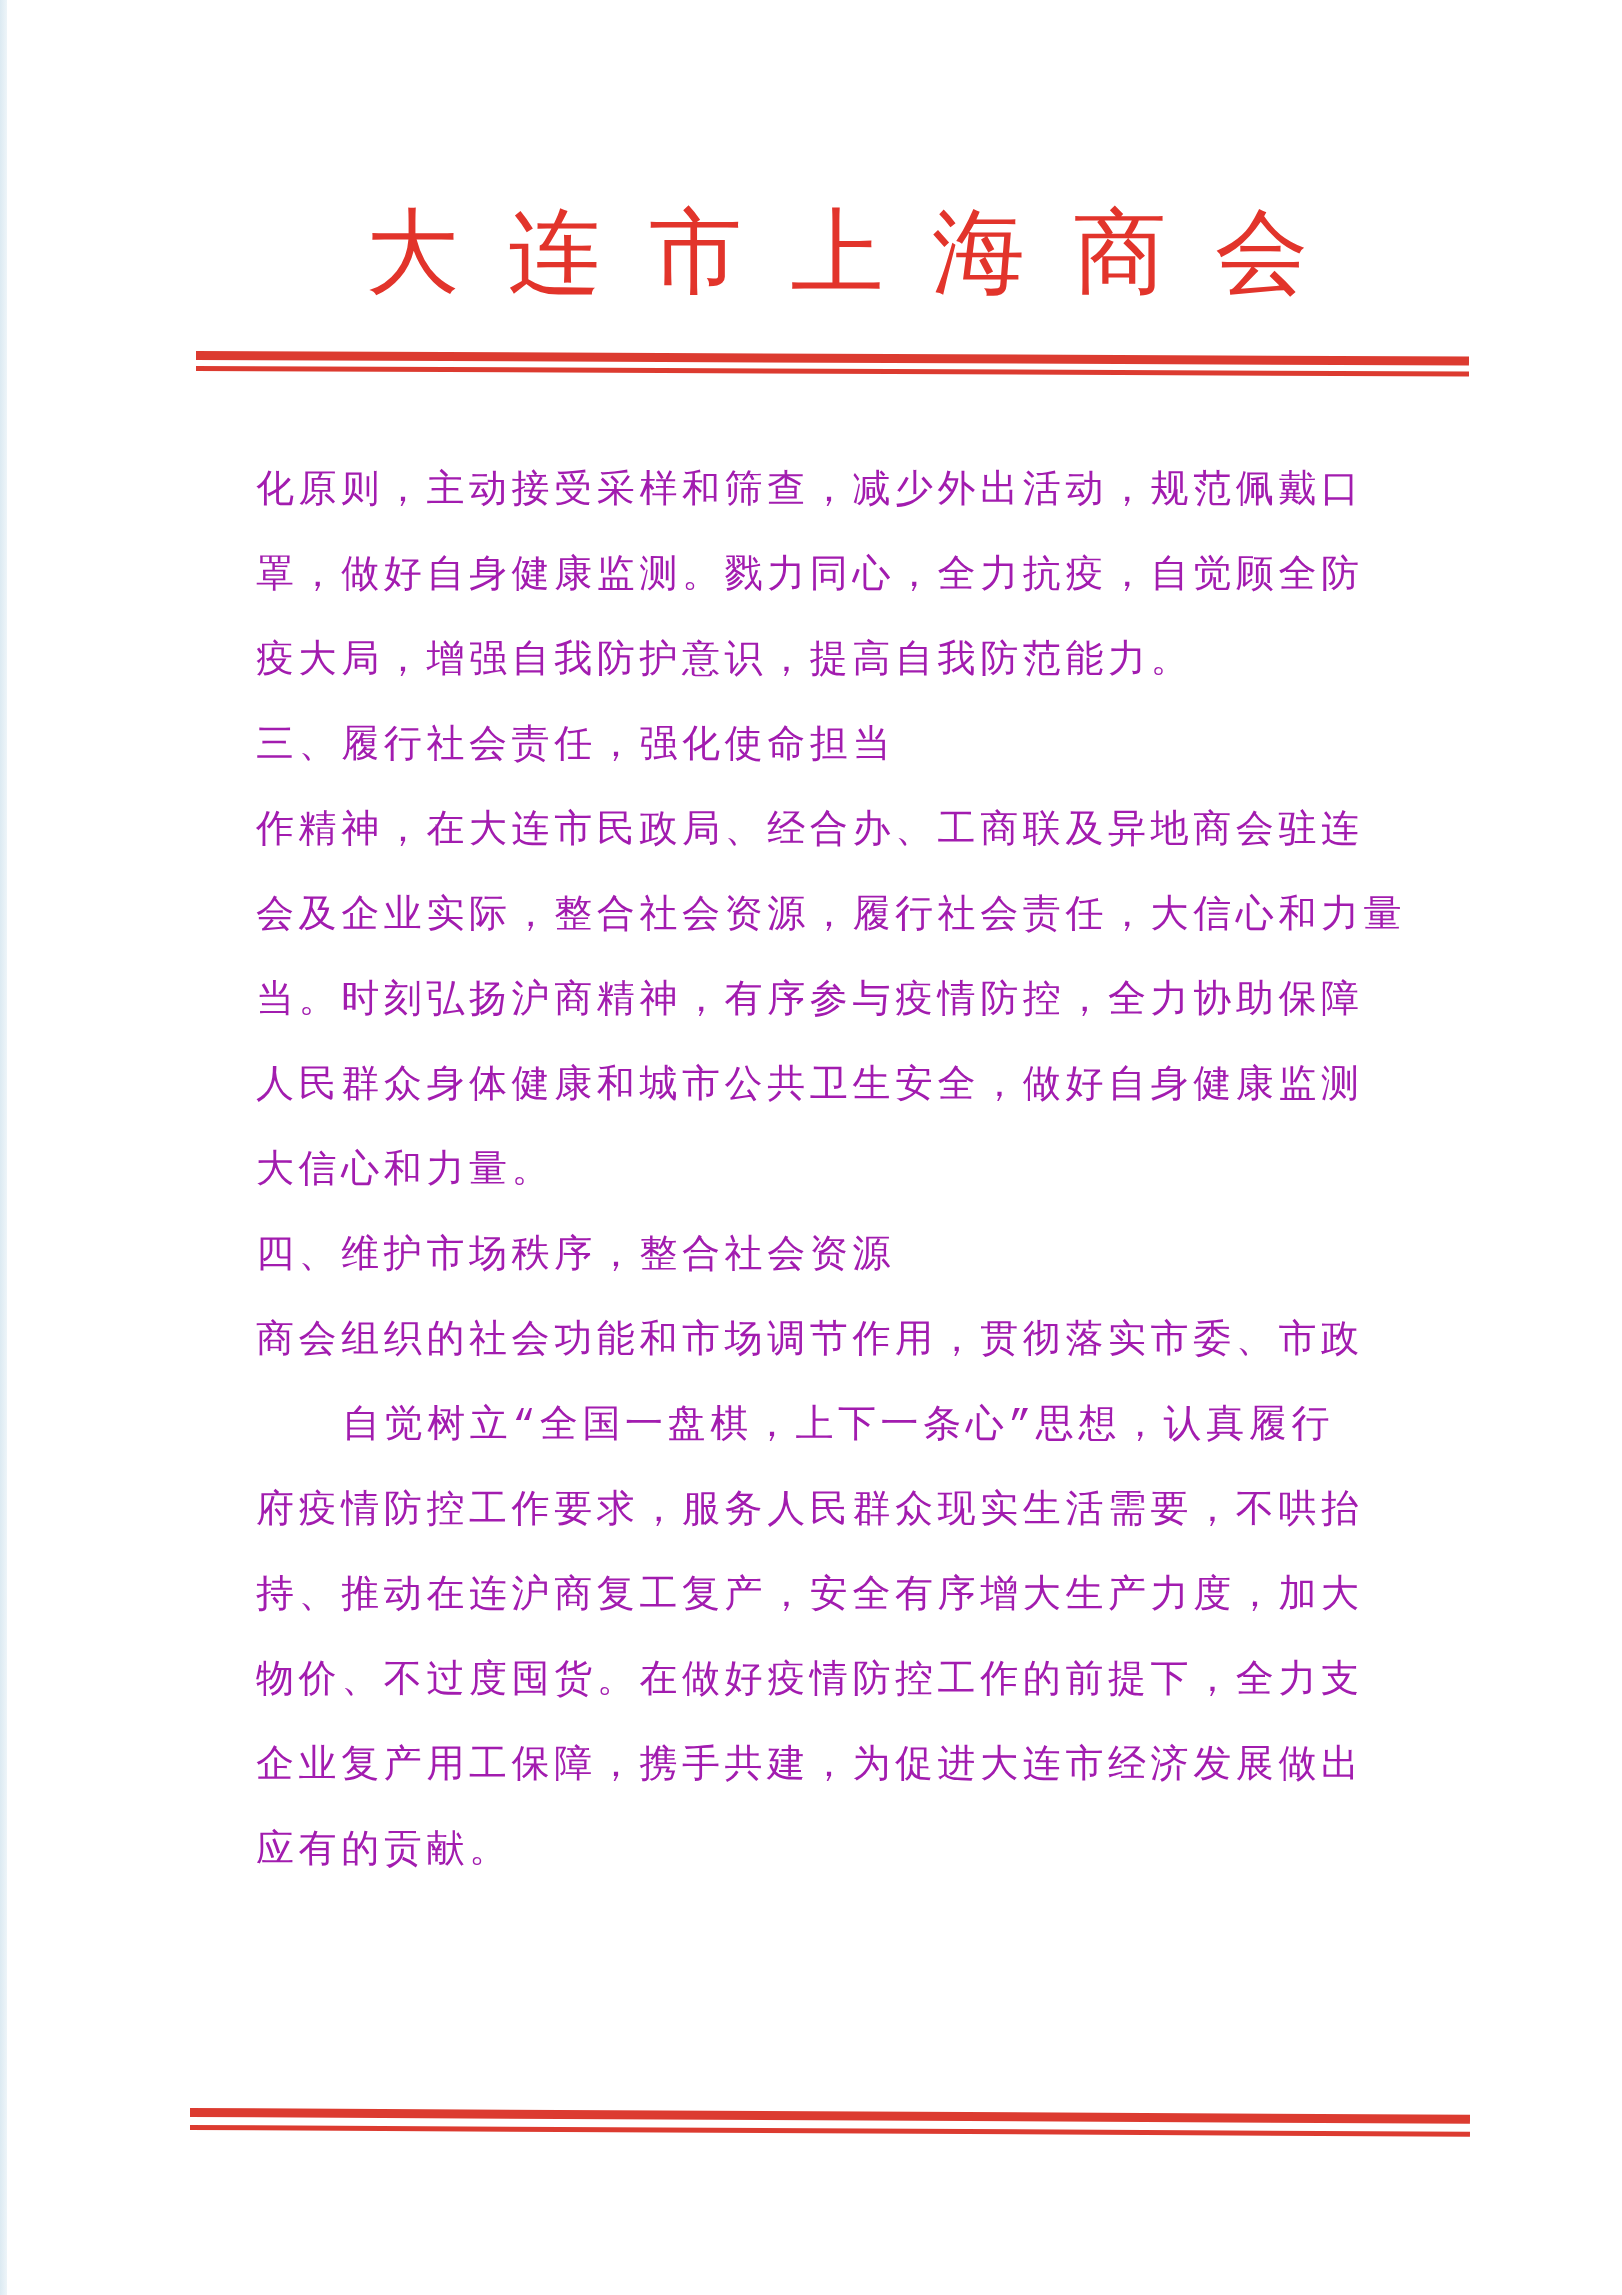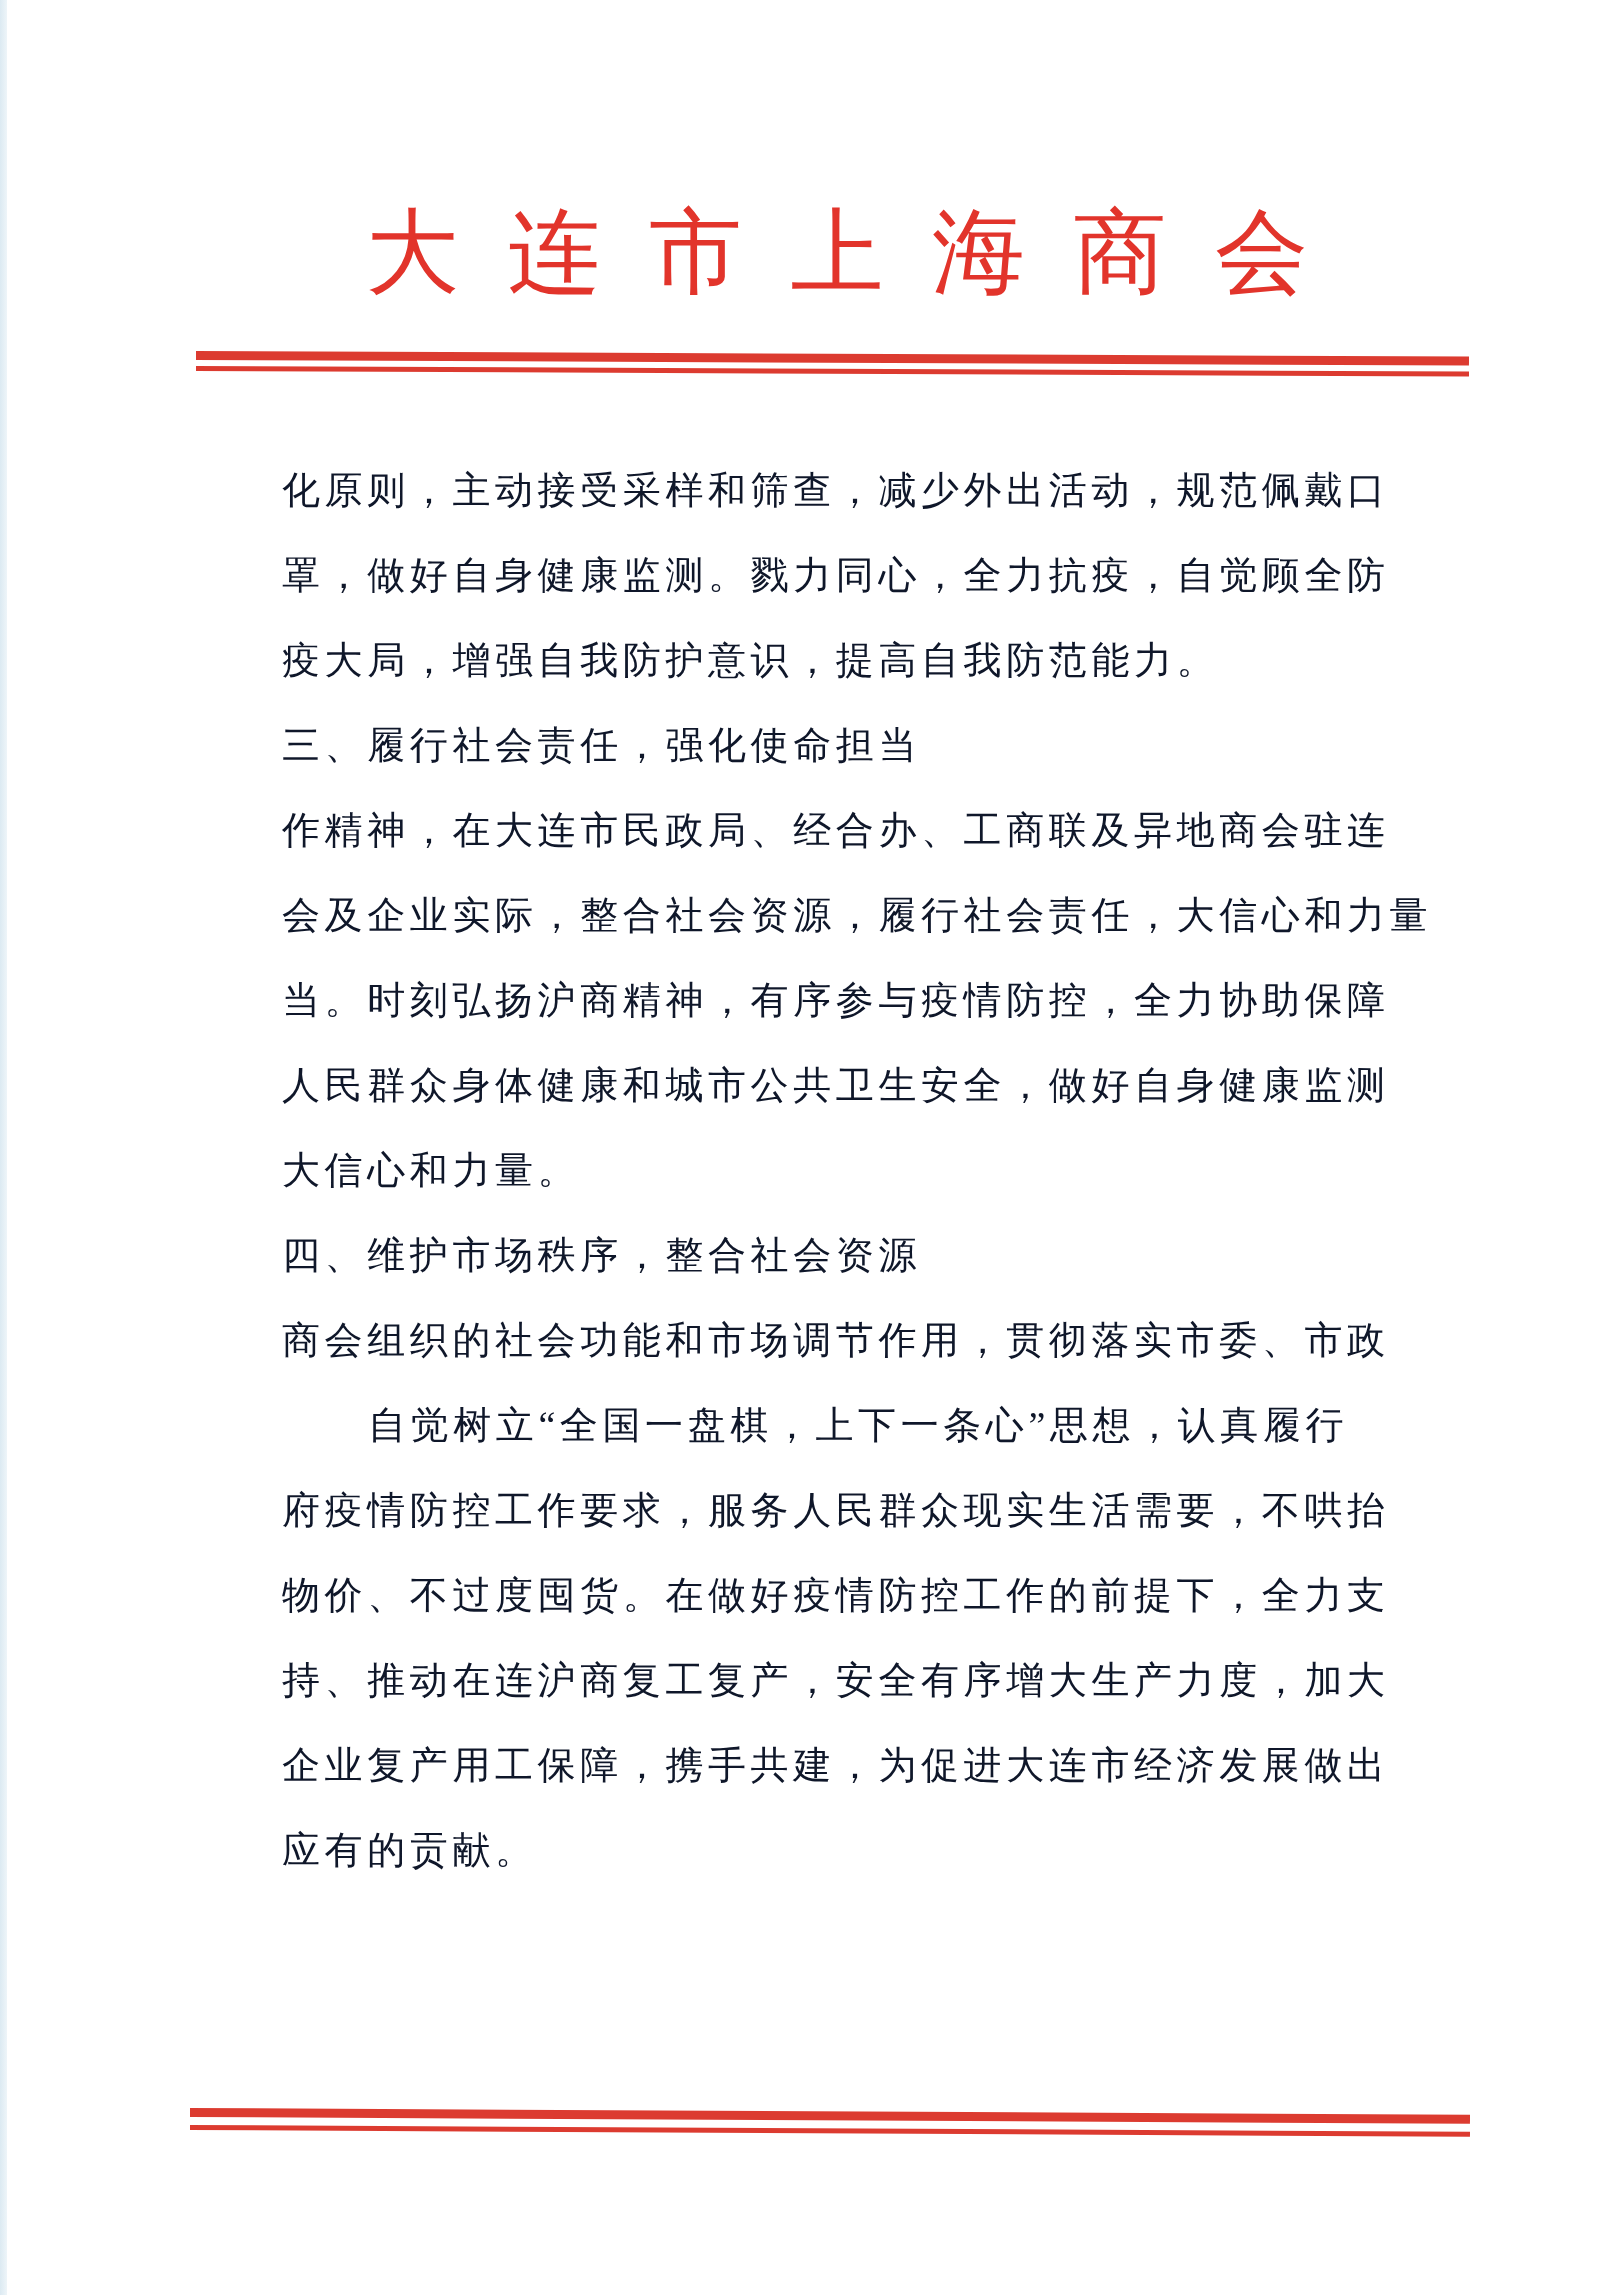--- a/index.html
+++ b/index.html
@@ -39,25 +39,25 @@
       position: absolute;
       background: #dc3b30;
     }
     .rule.top-thick    { left: 196px; top: 351px; width: 1273px; height: 9.2px; transform: rotate(0.25deg); transform-origin: left center; }
     .rule.top-thin     { left: 196px; top: 366px; width: 1273px; height: 5.2px;  transform: rotate(0.25deg); transform-origin: left center; }
     .rule.bottom-thick { left: 190px; top: 2108px; width: 1280px; height: 9.2px; transform: rotate(0.3deg); transform-origin: left center; }
     .rule.bottom-thin  { left: 190px; top: 2125px; width: 1280px; height: 5.2px;  transform: rotate(0.3deg); transform-origin: left center; }
 
     .body-text {
       position: absolute;
-      left: 282px;
+      left: 256px;
       top: 448px;
       width: 1126px;
-      color: #0f172a;
-      font-family: Liberation Serif, serif;
+      color: #a21caf;
+      font-family: Liberation Mono, monospace;
       font-size: 38px;
       line-height: 85px;
       letter-spacing: 4.6px;
     }
     .body-text .line {
       display: block;
       white-space: nowrap;
       height: 85px;
     }
     .body-text .line.indent { padding-left: 86px; }
@@ -87,21 +87,21 @@
   <span class="line">三、履行社会责任，强化使命担当</span>
   <span class="line">作精神，在大连市民政局、经合办、工商联及异地商会驻连</span>
   <span class="line">会及企业实际，整合社会资源，履行社会责任，大信心和力量</span>
   <span class="line">当。时刻弘扬沪商精神，有序参与疫情防控，全力协助保障</span>
   <span class="line">人民群众身体健康和城市公共卫生安全，做好自身健康监测</span>
   <span class="line">大信心和力量。</span>
   <span class="line">四、维护市场秩序，整合社会资源</span>
   <span class="line">商会组织的社会功能和市场调节作用，贯彻落实市委、市政</span>
   <span class="line indent">自觉树立“全国一盘棋，上下一条心”思想，认真履行</span>
   <span class="line">府疫情防控工作要求，服务人民群众现实生活需要，不哄抬</span>
+  <span class="line">持、推动在连沪商复工复产，安全有序增大生产力度，加大</span>
   <span class="line">物价、不过度囤货。在做好疫情防控工作的前提下，全力支</span>
-  <span class="line">持、推动在连沪商复工复产，安全有序增大生产力度，加大</span>
   <span class="line">企业复产用工保障，携手共建，为促进大连市经济发展做出</span>
   <span class="line">应有的贡献。</span>
 </div>
 
 <div class="rule bottom-thick"></div>
 <div class="rule bottom-thin"></div>
 
 
 </body></html>

